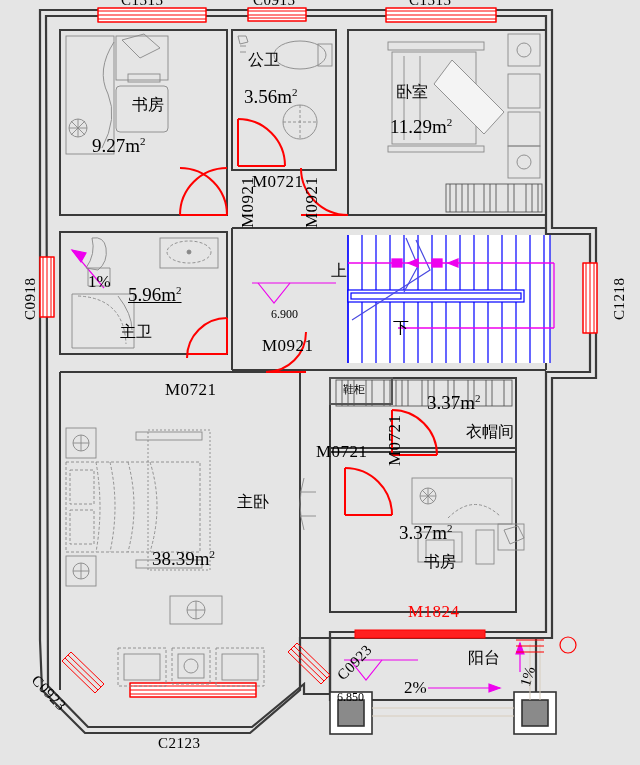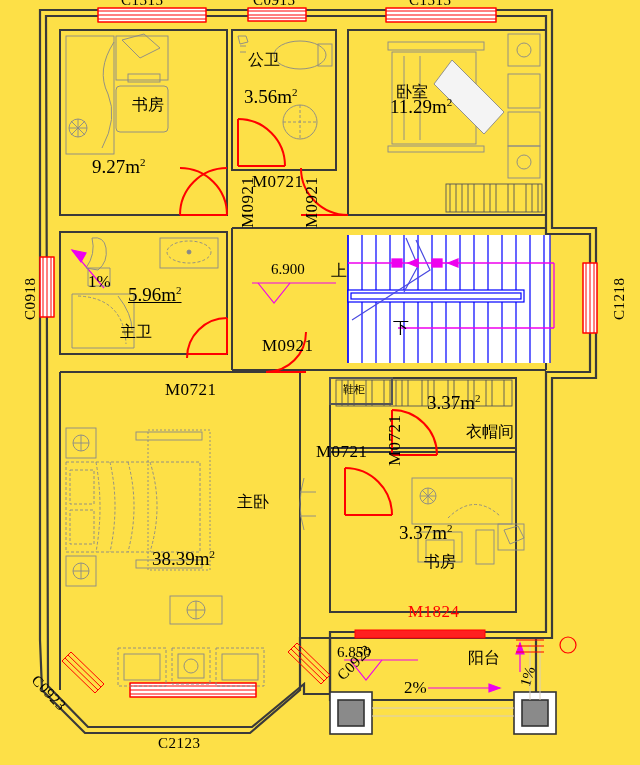--- a/index.html
+++ b/index.html
@@ -1,29 +1,29 @@
 <!DOCTYPE html>
 <html><head>
 <meta charset="utf-8">
 <style>
   html,body{margin:0;padding:0;background:#ffffff;}
   body{width:640px;height:765px;overflow:hidden;
        font-family:"Liberation Sans","DejaVu Sans",sans-serif;}
-  #plan{position:relative;width:640px;height:765px;background:#fde047;}
+  #plan{position:relative;width:640px;height:765px;background:#e5e5e5;}
   svg.layer{position:absolute;left:0;top:0;width:640px;height:765px;overflow:visible;}
   .lbl{position:absolute;white-space:nowrap;color:#000;
        font-family:"Liberation Serif","DejaVu Serif",serif;}
   .code{font-family:"Liberation Serif","DejaVu Serif",serif;letter-spacing:.5px;}
   .area{font-size:19px;}
   .room{font-size:16px;}
   .door{font-size:17px;}
   .win{font-size:15px;}
   .vert{transform-origin:left top;}
   .sup{font-size:11px;vertical-align:super;}
-  .elev{font-size:15px;}
+  .elev{font-size:12px;margin-top:46px;}
 </style>
 </head>
 <body>
 
 <div id="plan">
 
   <svg class="layer">
     <g stroke="#3a3a3a" fill="none" stroke-width="2.2">
 
       <path d="M40,10 L552,10 L552,228 L596,228 L596,378 L552,378 L552,638
@@ -320,31 +320,31 @@
   <div class="lbl code door" style="left:252px;top:172px;">M0721</div>
   <div class="lbl code door vert" style="left:238px;top:228px;transform:rotate(-90deg);">M0921</div>
   <div class="lbl code door vert" style="left:302px;top:228px;transform:rotate(-90deg);">M0921</div>
   <div class="lbl code door" style="left:262px;top:336px;">M0921</div>
   <div class="lbl code door" style="left:165px;top:380px;">M0721</div>
   <div class="lbl code door" style="left:316px;top:442px;">M0721</div>
   <div class="lbl code door vert" style="left:385px;top:466px;transform:rotate(-90deg);">M0721</div>
   <div class="lbl code door" style="left:408px;top:602px;color:#ff0000;">M1824</div>
 
   <div class="lbl room" style="left:132px;top:95px;">书房</div>
-  <div class="lbl area" style="left:92px;top:156px;">
+  <div class="lbl area" style="left:92px;top:135px;">
     <span>9.27m</span><span class="sup">2</span>
   </div>
 
   <div class="lbl room" style="left:248px;top:50px;">公卫</div>
   <div class="lbl area" style="left:244px;top:86px;">
     <span>3.56m</span><span class="sup">2</span>
   </div>
 
   <div class="lbl room" style="left:396px;top:82px;">卧室</div>
-  <div class="lbl area" style="left:390px;top:96px;">
+  <div class="lbl area" style="left:390px;top:116px;">
     <span>11.29m</span><span class="sup">2</span>
   </div>
 
   <div class="lbl room" style="left:120px;top:322px;">主卫</div>
   <div class="lbl area" style="left:128px;top:284px;text-decoration:underline;">
     <span>5.96m</span><span class="sup">2</span>
   </div>
 
   <div class="lbl room" style="left:237px;top:492px;">主卧</div>
   <div class="lbl area" style="left:152px;top:548px;">

